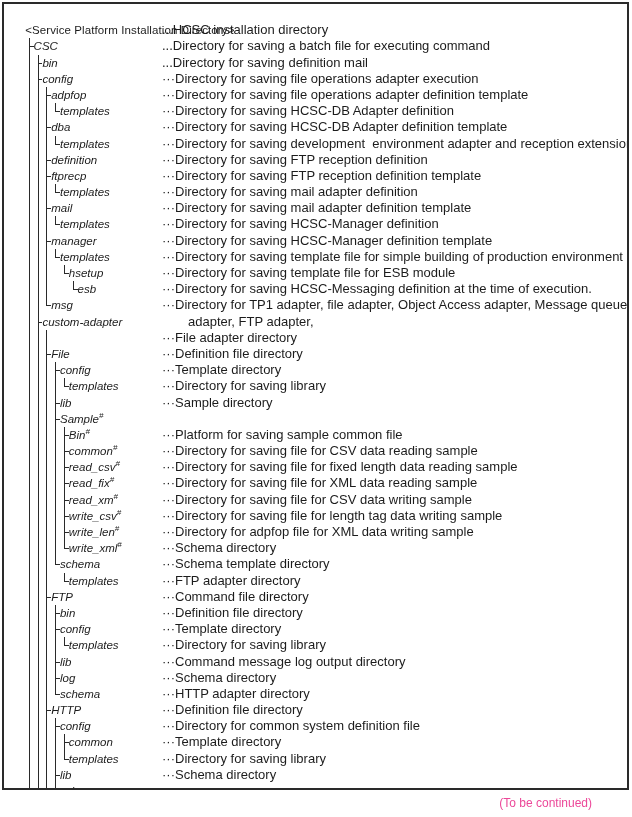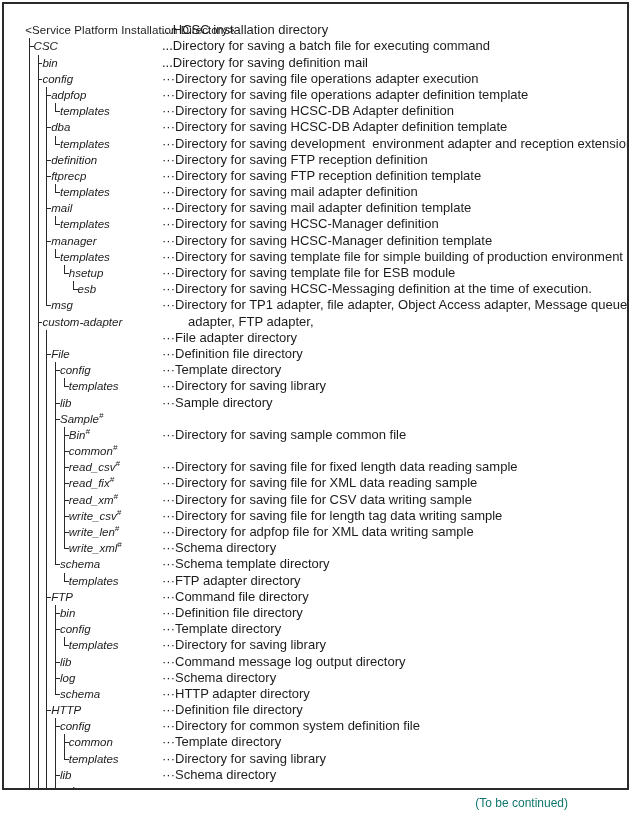--- a/index.html
+++ b/index.html
@@ -35,21 +35,21 @@
   .cell.b::after, .cell.e::after {
     content:""; position:absolute; left:4px; right:0; top:8px; height:1px; background:#2a2a2a;
   }
   .label { font-size:11.5px;font-style:italic; }
   .label sup { font-size:8px; line-height:0; vertical-align:super; }
   .desc {
     position:absolute; left:150px; top:0; white-space:pre; font-size:13px;
   }
   .desc.cont { left:164px;margin-left:12px; }
   .footer {
-    position:absolute; top:796px; right:64px; font-size:12px; color:#0f766e;
+    position:absolute; top:796px; right:40px; font-size:12px; color:#ec4899;
   }
 </style>
 </head>
 <body>
 
 <div class="tree-box">
   <div class="row title-row">
     <span>&lt;Service Platform Installation Directory&gt;</span>
   </div>
   <div id="rows">
@@ -172,25 +172,26 @@
     <span class="prefix"><span class="cell v"></span><span class="cell v"></span><span class="cell v"></span><span class="cell b"></span></span><span class="label">Sample<sup>#</sup></span>
     <span class="desc">···Sample directory</span>
   </div>
 
   <div class="row">
     <span class="prefix"><span class="cell v"></span><span class="cell v"></span><span class="cell v"></span><span class="cell v"></span><span class="cell b"></span></span><span class="label">Bin<sup>#</sup></span>
   </div>
 
   <div class="row">
     <span class="prefix"><span class="cell v"></span><span class="cell v"></span><span class="cell v"></span><span class="cell v"></span><span class="cell b"></span></span><span class="label">common<sup>#</sup></span>
-    <span class="desc">···Directory for saving sample common file</span>
+    <span class="desc">···Platform for saving sample common file</span>
   </div>
 
   <div class="row">
     <span class="prefix"><span class="cell v"></span><span class="cell v"></span><span class="cell v"></span><span class="cell v"></span><span class="cell b"></span></span><span class="label">read_csv<sup>#</sup></span>
+    <span class="desc">···Directory for saving file for CSV data reading sample</span>
   </div>
 
   <div class="row">
     <span class="prefix"><span class="cell v"></span><span class="cell v"></span><span class="cell v"></span><span class="cell v"></span><span class="cell b"></span></span><span class="label">read_fix<sup>#</sup></span>
     <span class="desc">···Directory for saving file for fixed length data reading sample</span>
   </div>
 
   <div class="row">
     <span class="prefix"><span class="cell v"></span><span class="cell v"></span><span class="cell v"></span><span class="cell v"></span><span class="cell b"></span></span><span class="label">read_xm<sup>#</sup></span>
     <span class="desc">···Directory for saving file for XML data reading sample</span>

